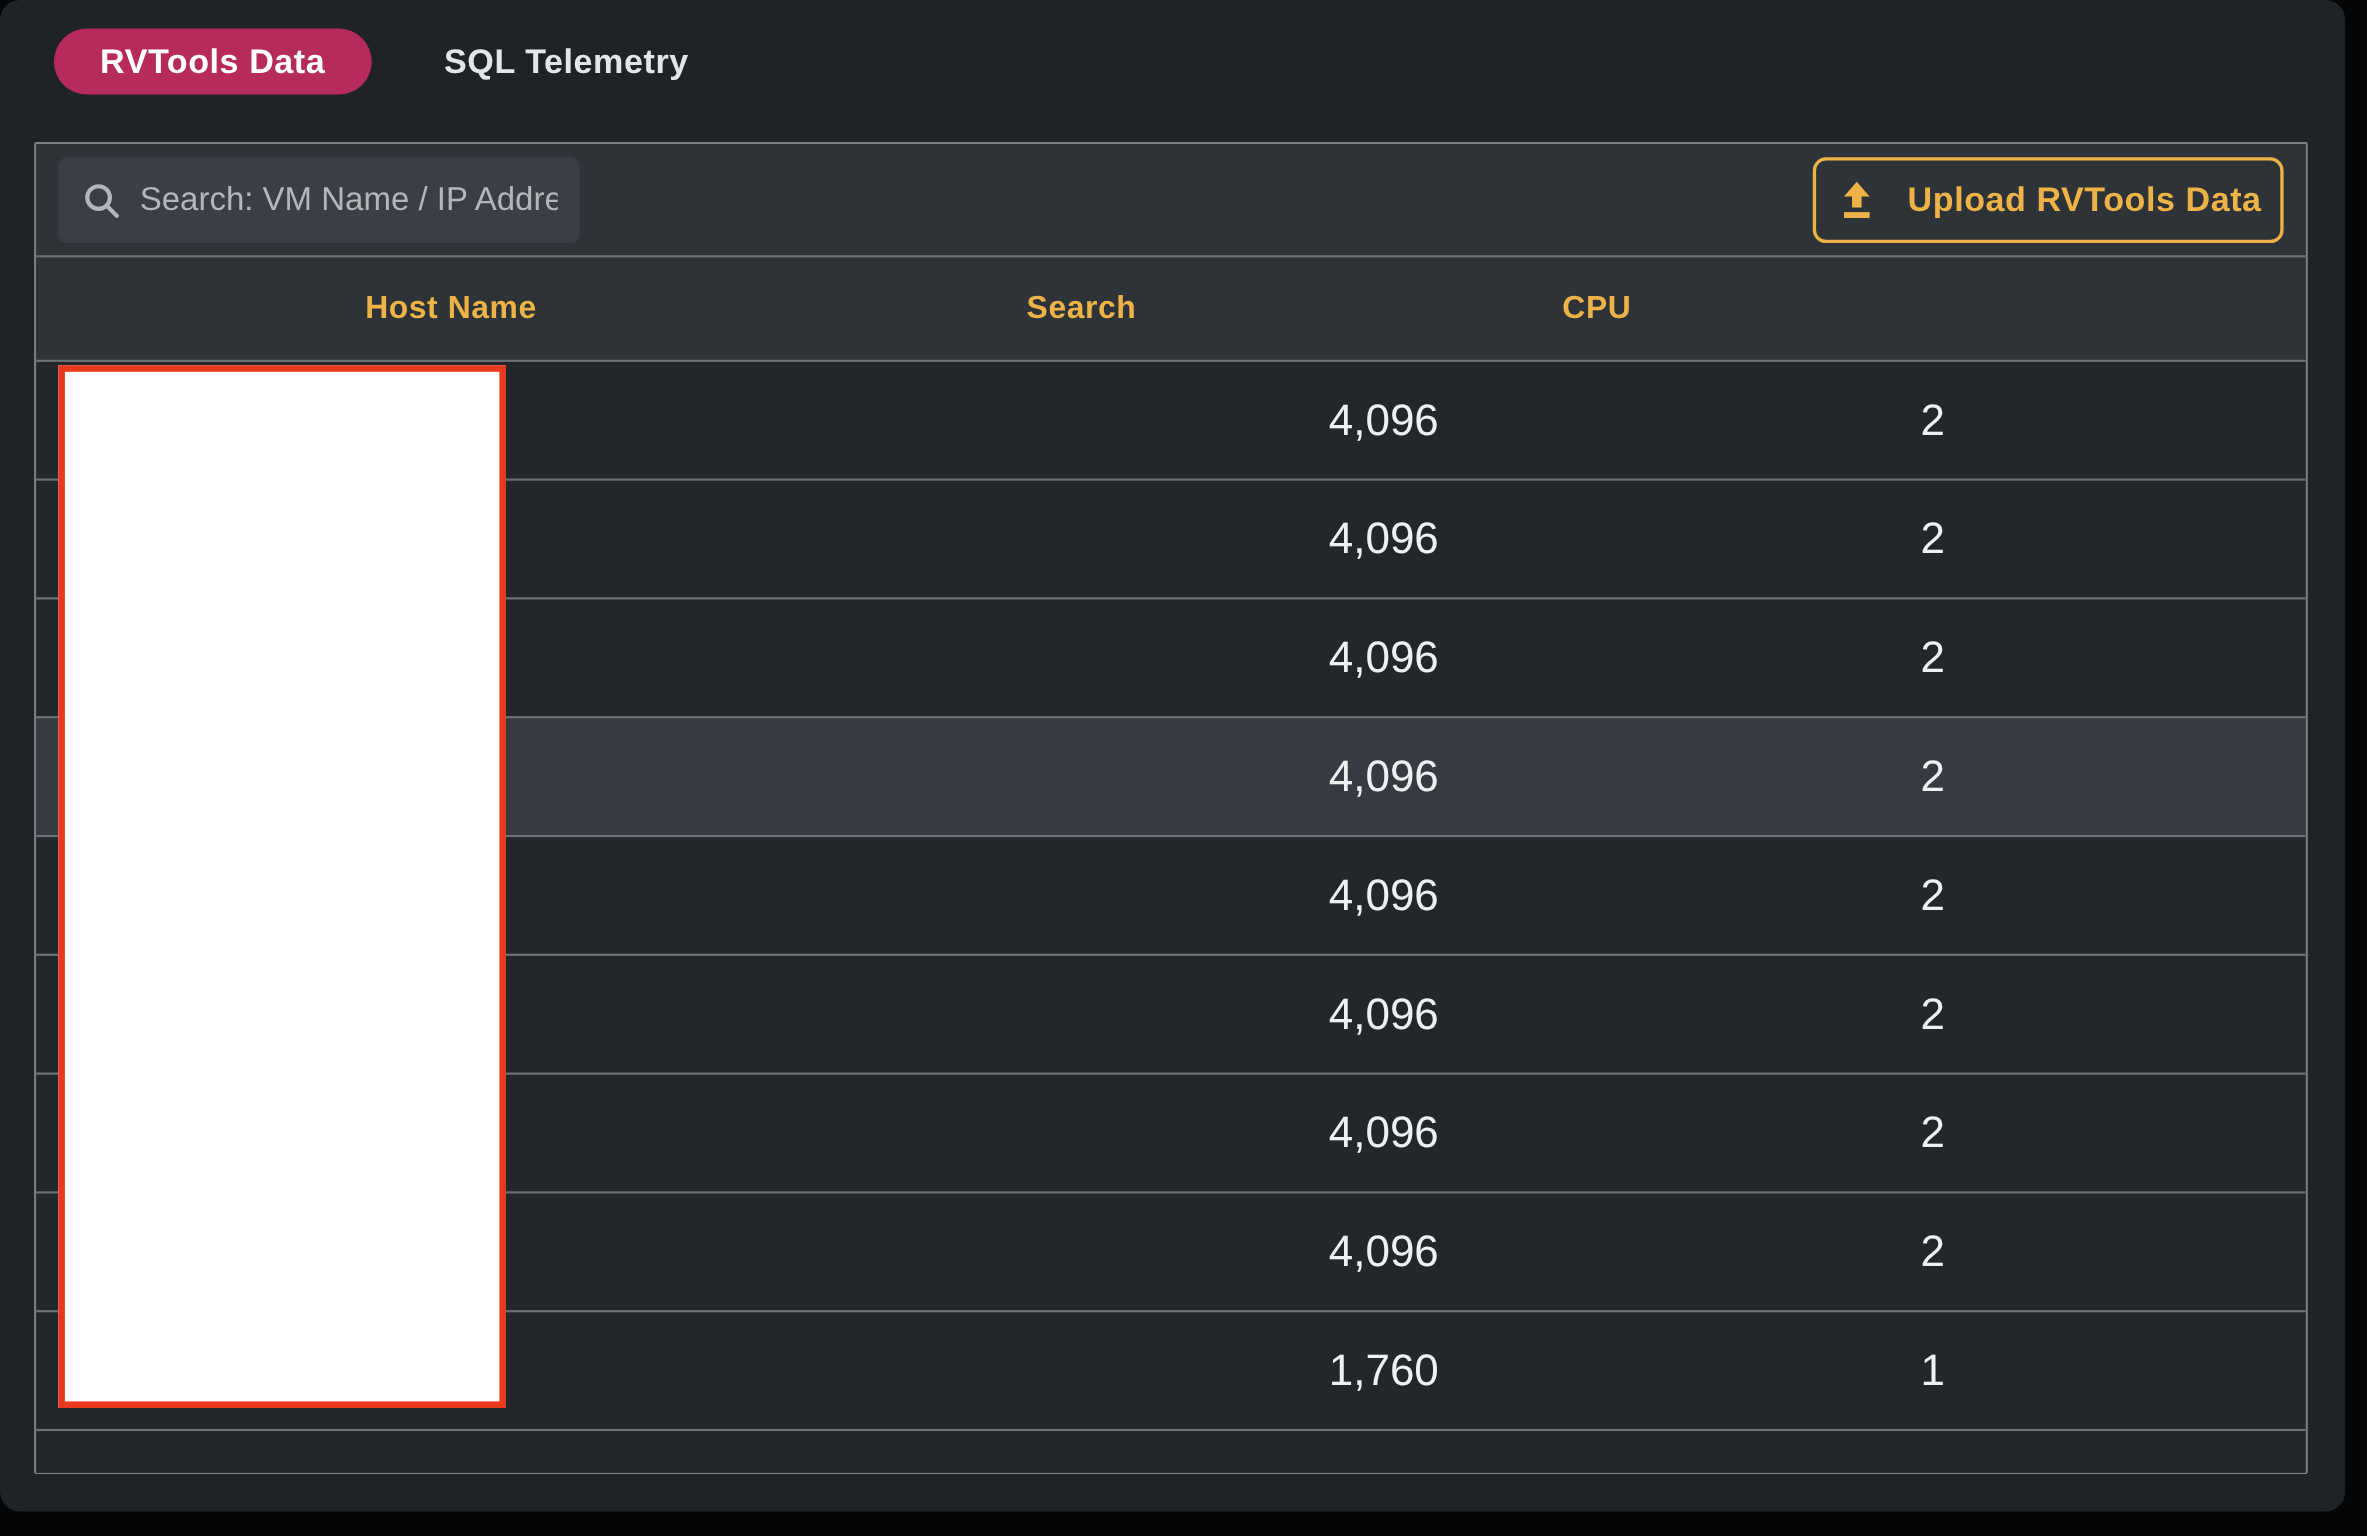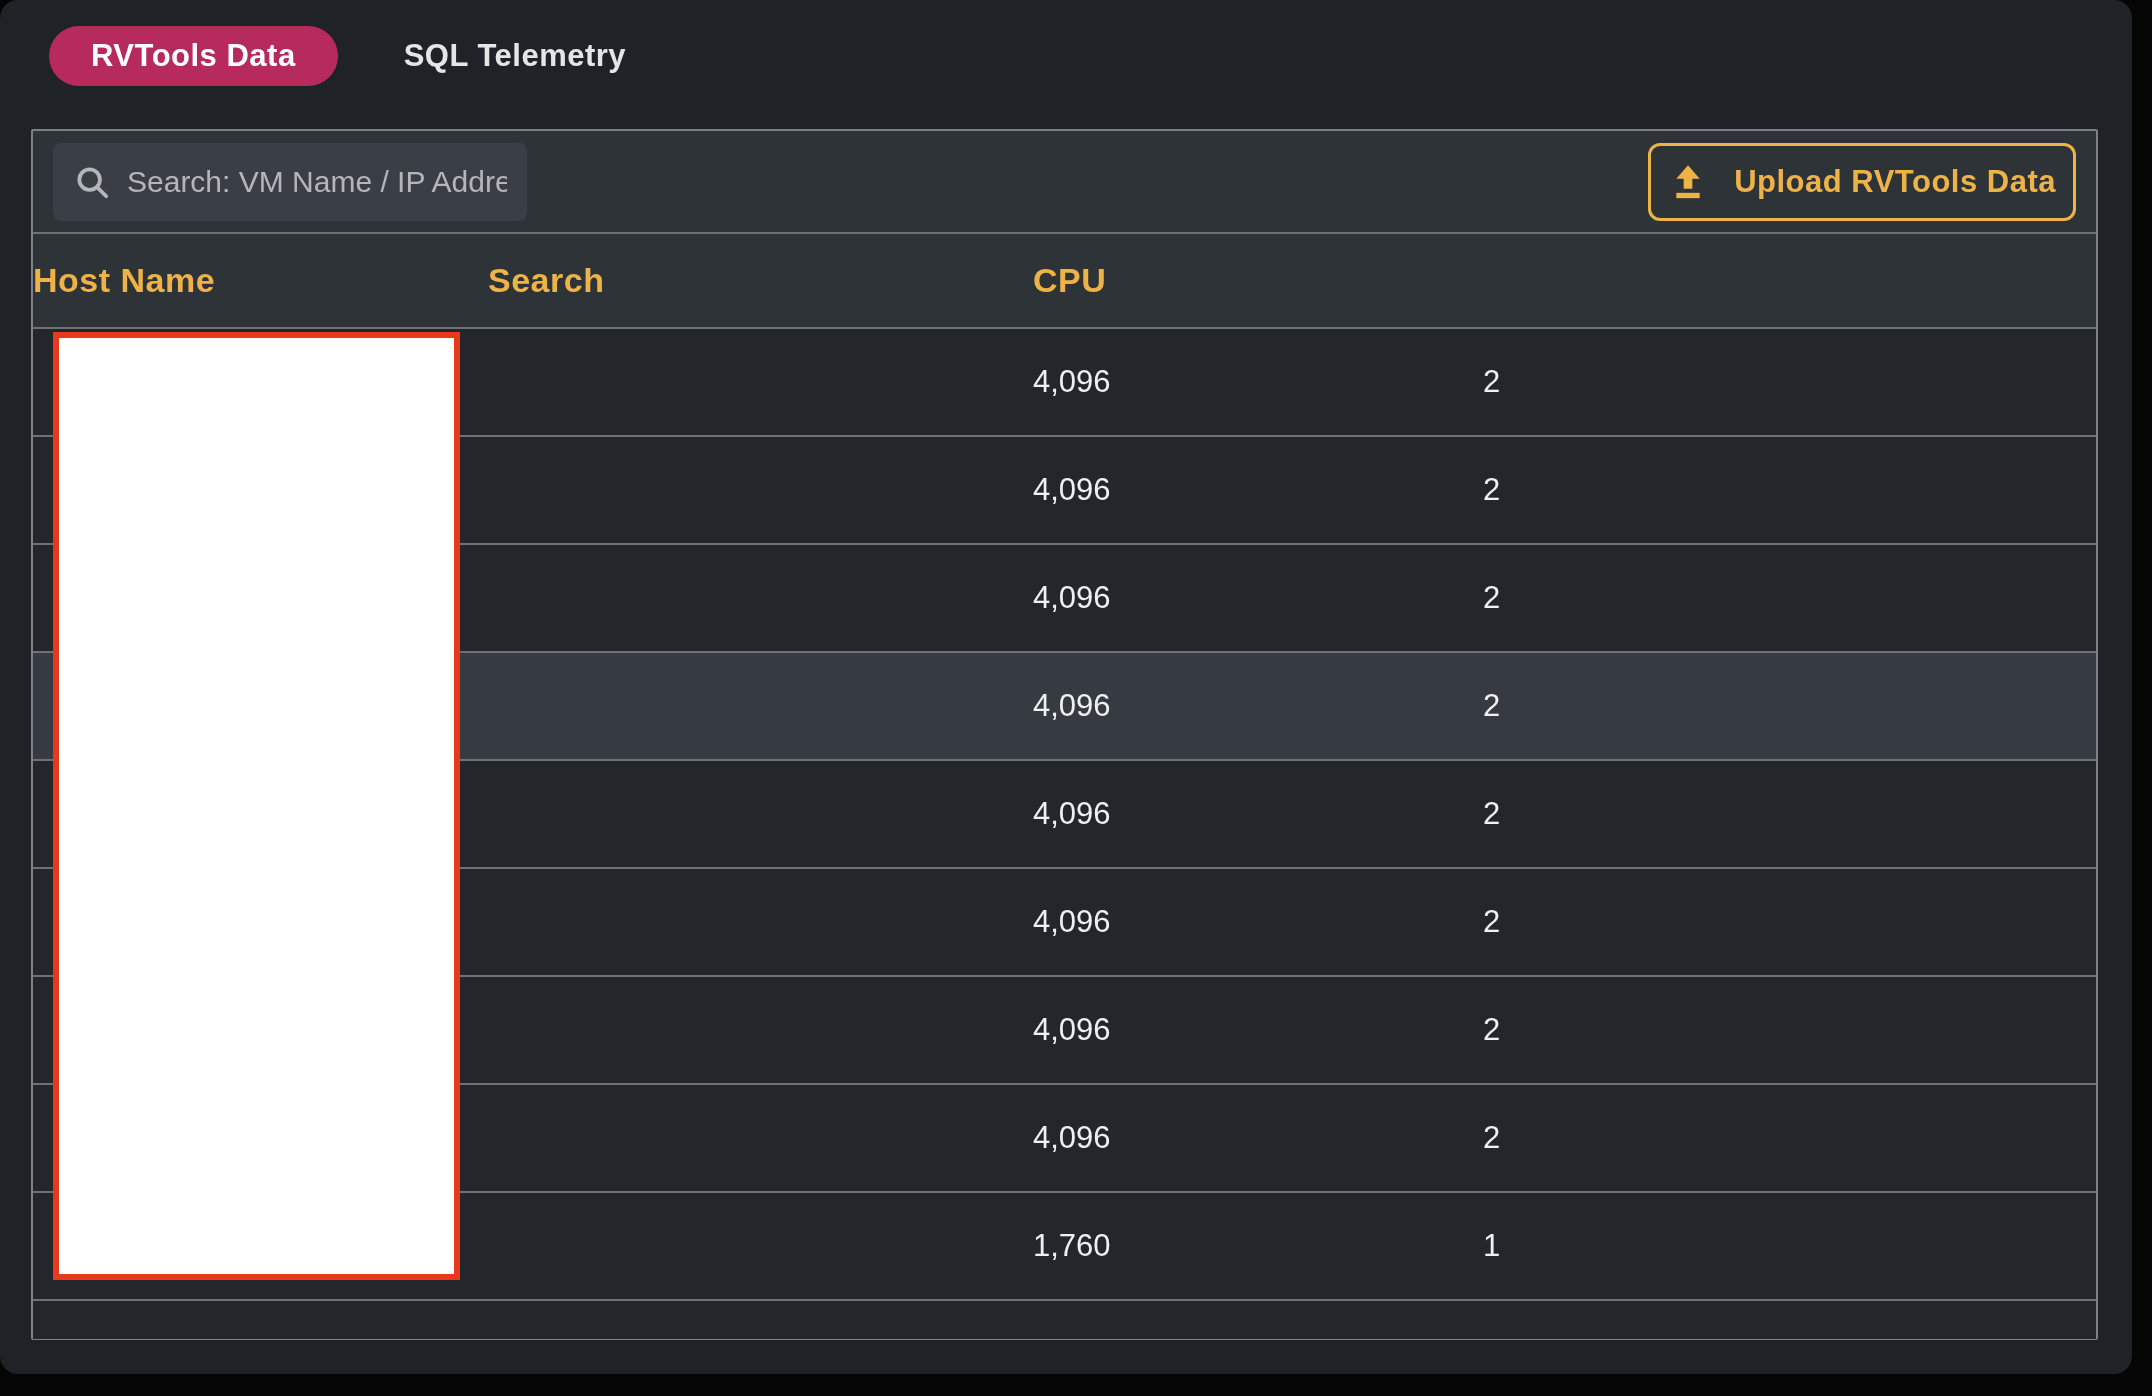--- a/index.html
+++ b/index.html
@@ -47,24 +47,24 @@
   .search-box input::placeholder{color:var(--muted);opacity:1;}
   .upload-btn{
     height:78px;padding:0 17px;background:transparent;cursor:pointer;
     border:3px solid var(--amber);border-radius:12px;
     display:flex;align-items:center;gap:26px;
     color:var(--amber);font-size:31px;font-weight:600;letter-spacing:.5px;font-family:inherit;
   }
   
   .grid-row{display:grid;grid-template-columns:455px 545px 450px 548px 1fr;align-items:center;}
   .thead{height:95px;background:var(--bar-bg);border-top:2px solid var(--sep);}
-  .th{color:var(--amber);font-size:34px;font-weight:700;text-align:left;letter-spacing:.5px;}
+  .th{color:var(--amber);font-size:29px;font-weight:700;text-align:right;letter-spacing:.5px;}
   .trow{height:108px;background:var(--row-bg);border-top:2px solid var(--sep);}
   .trow.hover{background:var(--row-hover);}
-  .td{color:var(--text);font-size:31px;text-align:left;}
+  .td{color:var(--text);font-size:40px;text-align:center;}
   .trow.filler{height:40px;}
   
   .redaction{
     position:absolute;left:53px;top:332px;width:407px;height:948px;
     background:#ffffff;border:6px solid var(--red);z-index:5;
   }
 </style>
 </head>
 <body>
 

